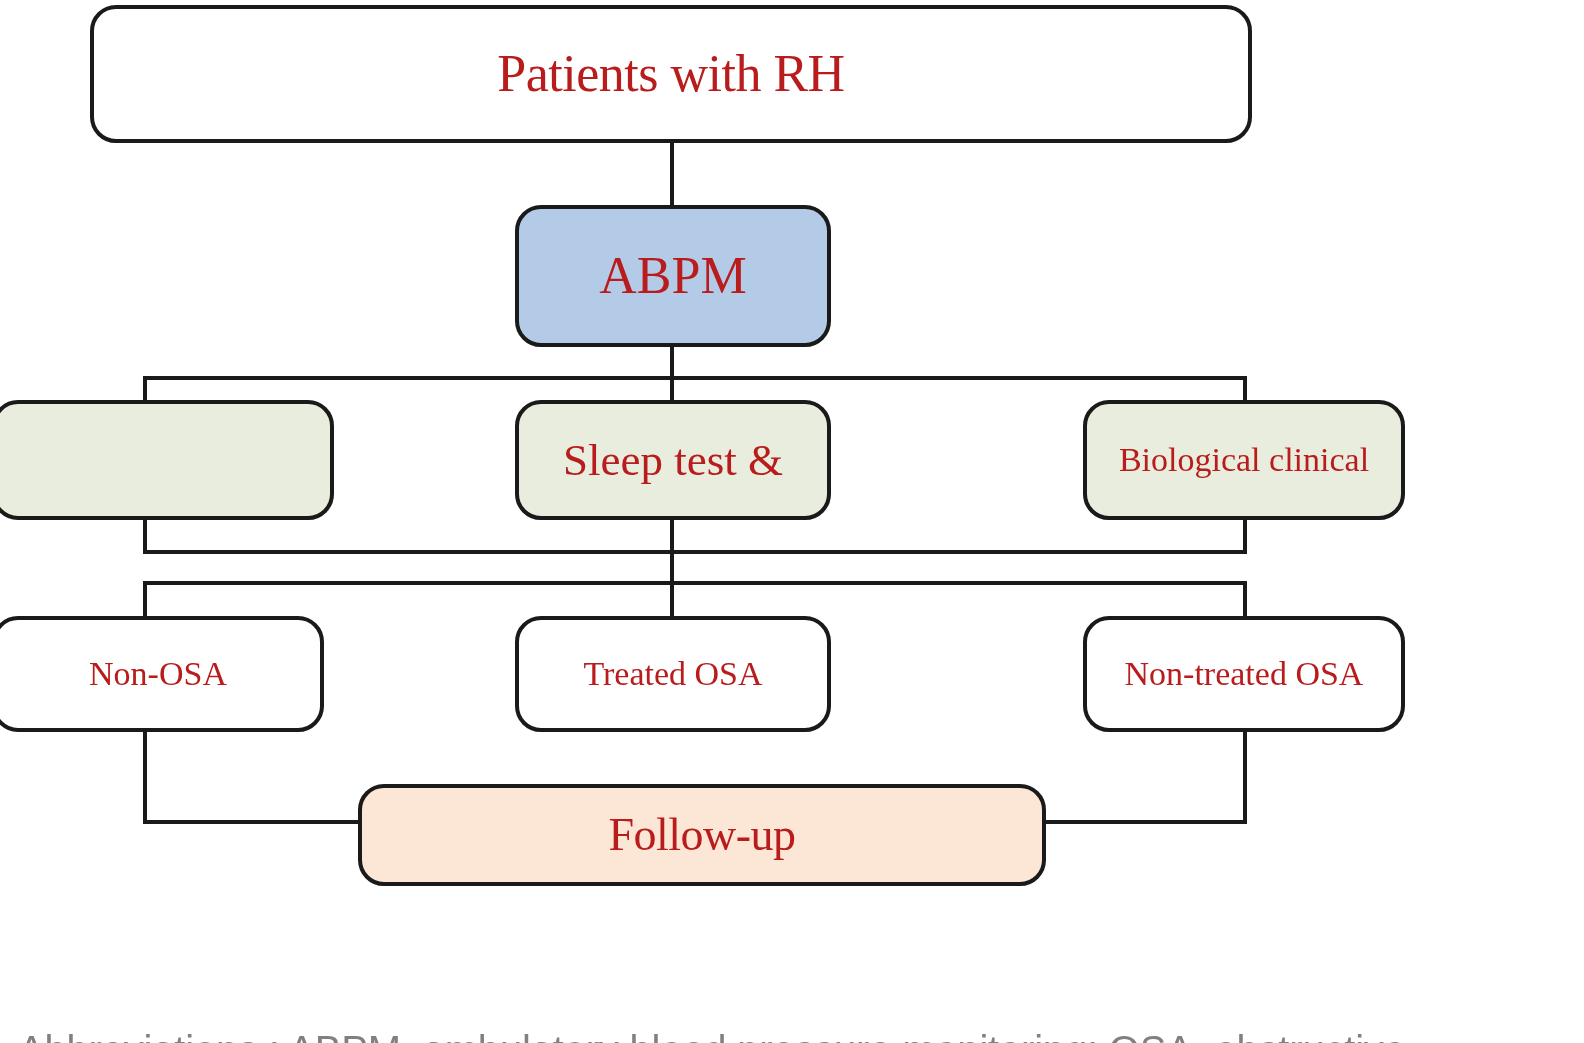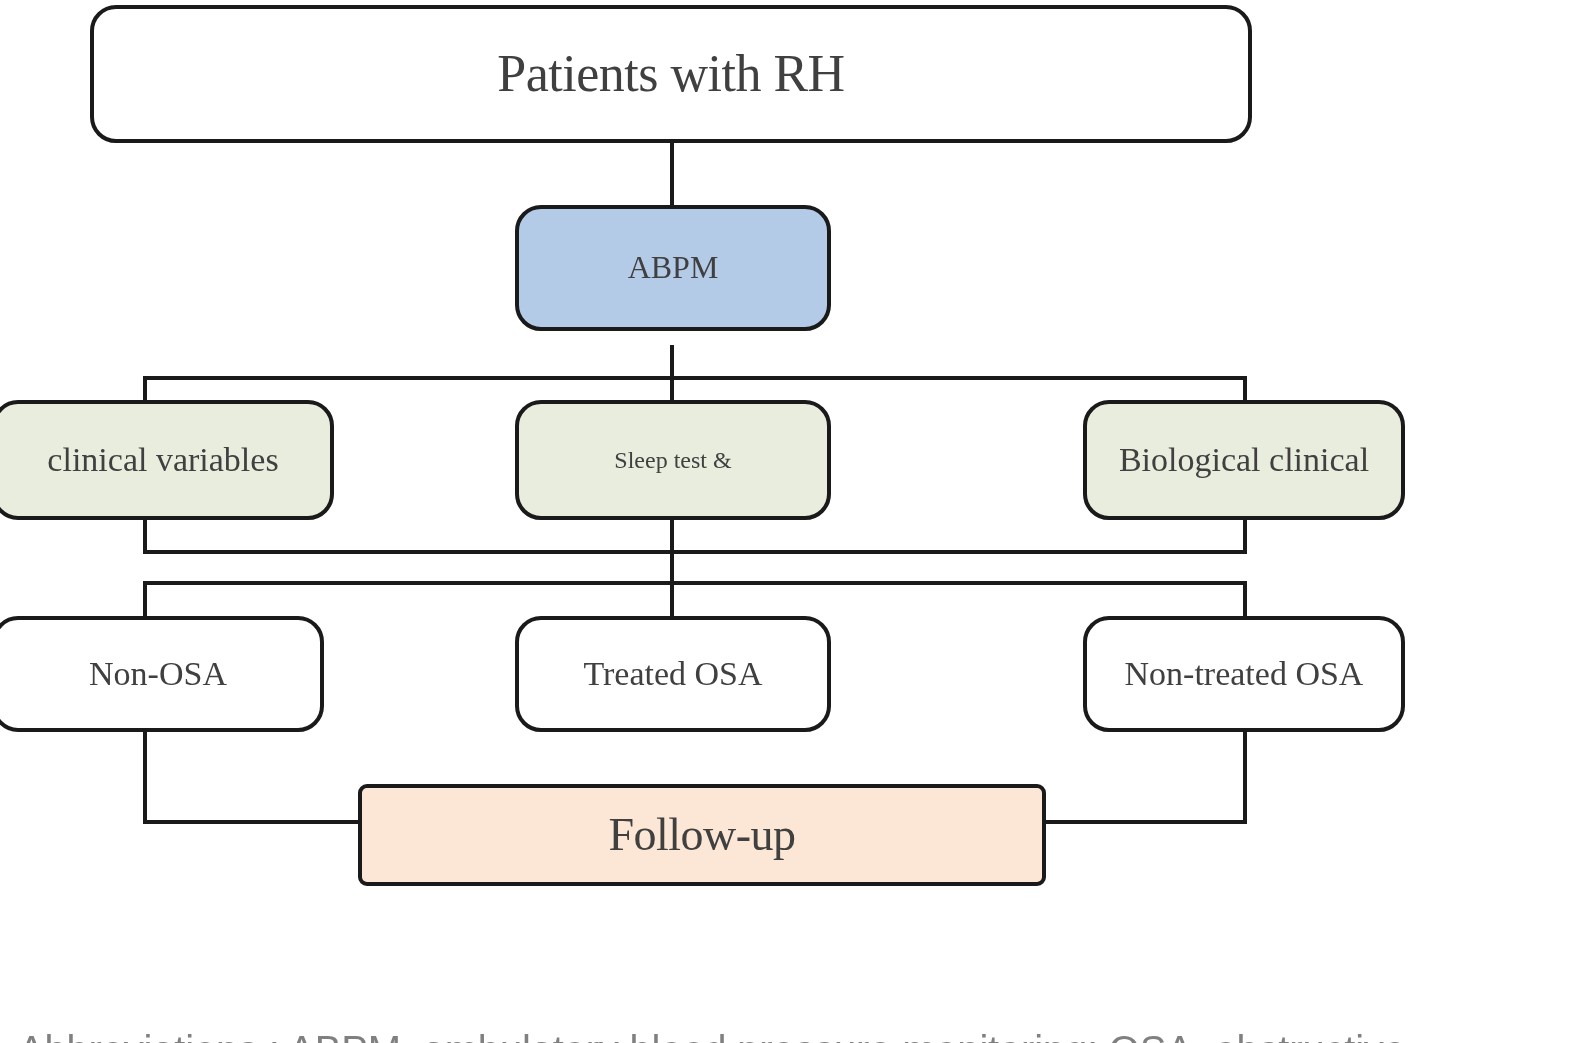--- a/index.html
+++ b/index.html
@@ -29,45 +29,45 @@
   
   .node {
     position: absolute;
     box-sizing: border-box;
     border: 4px solid #1a1a1a;
     border-radius: 26px;
     display: flex;
     align-items: center;
     justify-content: center;
     text-align: center;
-    color: #404040;
+    color: #b91c1c;
     line-height: 1.12;
     background: #ffffff;
     z-index: 3;
   }
   .node span { display: block; padding: 0 10px; }
 
   .node.plain      { background: #ffffff; }
   .node.blue       { background: #b4cbe8; }
   .node.green      { background: #e9edde; }
-  .node.peach      { background: #fce7d6; border-radius: 9px; }
+  .node.peach      { background: #fce7d6; }
 
   
   .cond {
     font-family: "Liberation Serif", serif;
     font-stretch: condensed;
     letter-spacing: -0.5px;
   }
 
   
   #n-patients  { left: 90px;   top: 5px;    width: 1162px; height: 138px; font-size: 52px; }
-  #n-abpm      { left: 515px;  top: 205px;  width: 316px;  height: 126px; font-size: 32px; }
+  #n-abpm      { left: 515px;  top: 205px;  width: 316px;  height: 142px; font-size: 52px; }
 
   #n-socio     { left: -8px;   top: 400px;  width: 342px;  height: 120px; font-size: 34px; }
-  #n-sleep     { left: 515px;  top: 400px;  width: 316px;  height: 120px; font-size: 24px; }
+  #n-sleep     { left: 515px;  top: 400px;  width: 316px;  height: 120px; font-size: 45px; }
   #n-bio       { left: 1083px; top: 400px;  width: 322px;  height: 120px; font-size: 34px; }
 
   #n-nonosa    { left: -8px;   top: 616px;  width: 332px;  height: 116px; font-size: 34px; }
   #n-treated   { left: 515px;  top: 616px;  width: 316px;  height: 116px; font-size: 34px; }
   #n-nontreat  { left: 1083px; top: 616px;  width: 322px;  height: 116px; font-size: 34px; }
 
   #n-followup  { left: 358px;  top: 784px;  width: 688px;  height: 102px; font-size: 46px; }
 
   
   #abbrev {
@@ -114,21 +114,20 @@
   <div class="node plain cond" id="n-patients">
     <span>Patients with RH</span>
   </div>
 
   <div class="node blue" id="n-abpm">
     <span>ABPM</span>
   </div>
 
   <div class="node green" id="n-socio">
     <span>
-        <span style="display: block;">clinical variables</span>
       </span>
   </div>
 
   <div class="node green" id="n-sleep">
     <span>
         <span style="display: block;">Sleep test &amp;</span>
       </span>
   </div>
 
   <div class="node green" id="n-bio">

